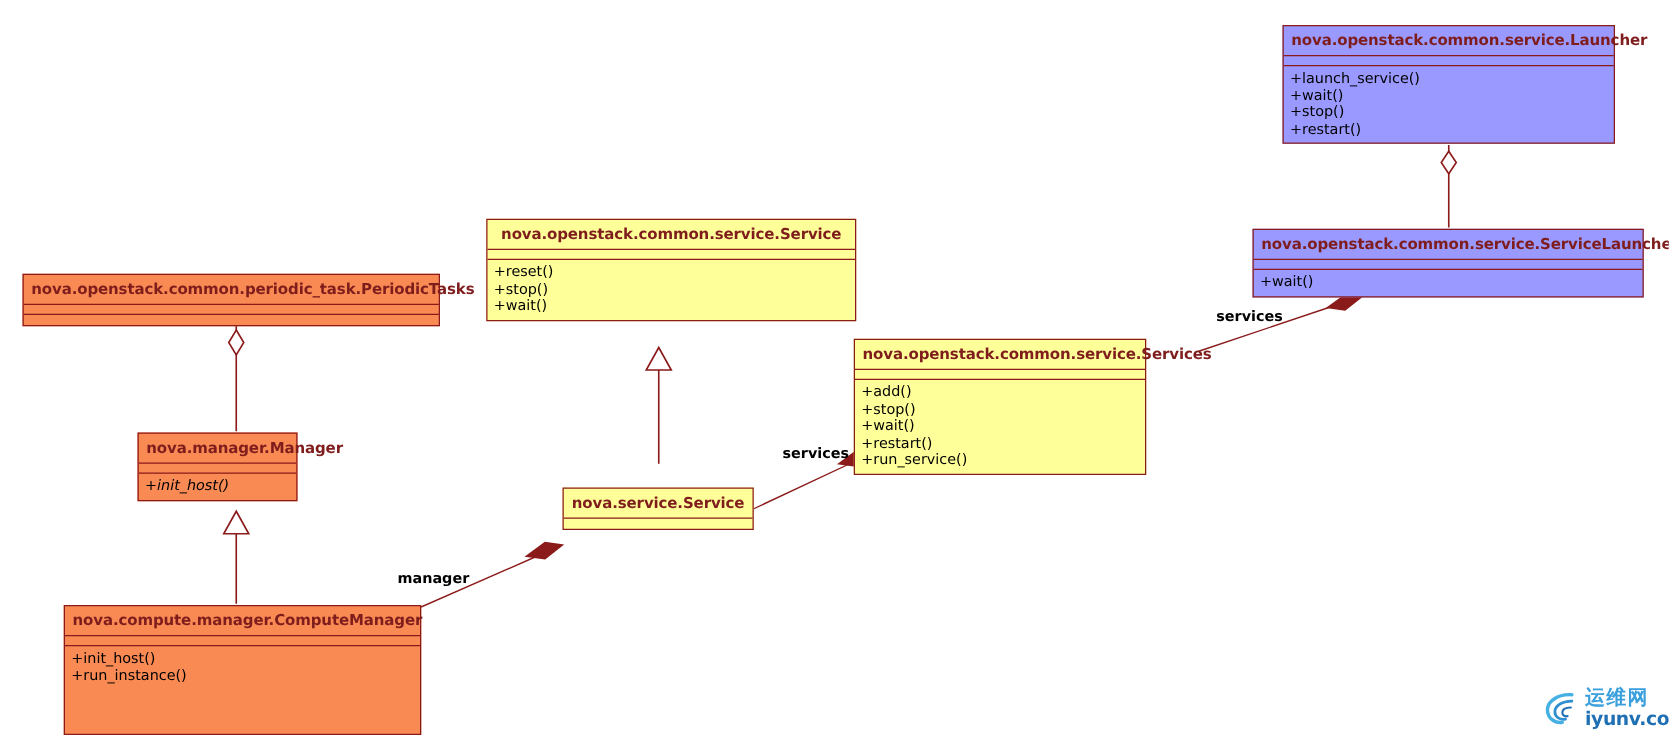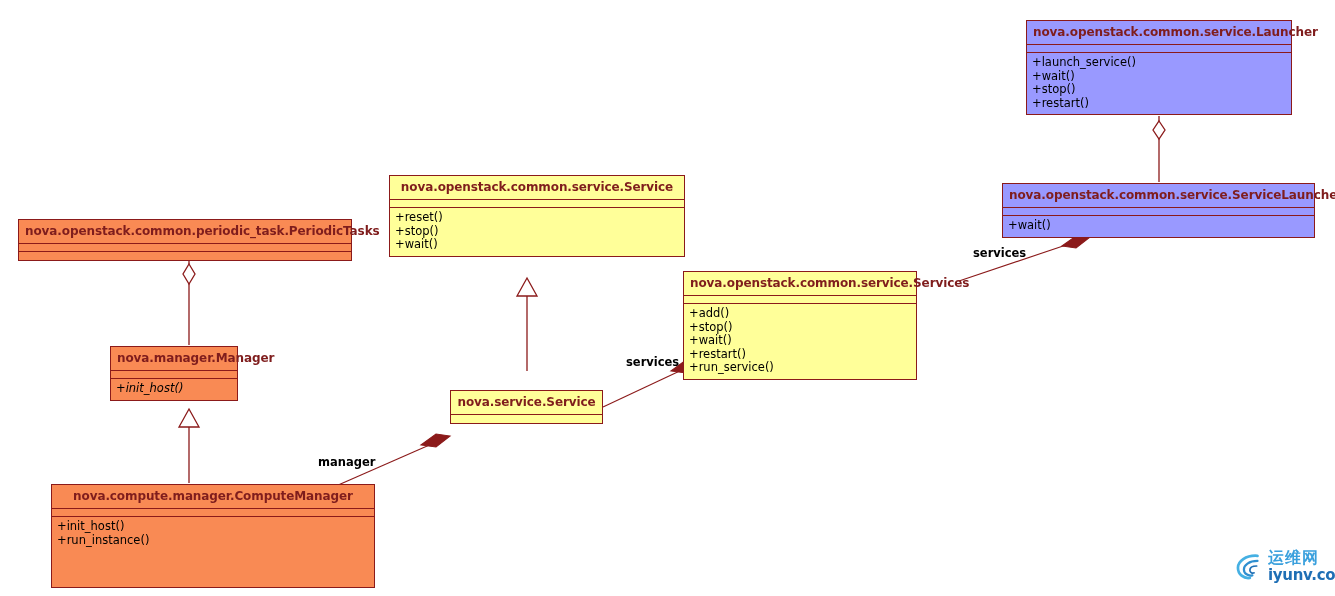--- a/index.html
+++ b/index.html
@@ -211,21 +211,21 @@
   </div>
 
   <div class="uml-class fill-orange" style="left:110px; top:346px; width:128px;">
     <div class="cls-name">nova.manager.Manager</div>
     <div class="compartment empty"></div>
     <div class="compartment">
       <div class="member abstract">+init_host()</div>
     </div>
   </div>
 
-  <div class="uml-class fill-orange" style="left:51px; top:484px; width:324px;">
+  <div class="uml-class fill-orange" style="left:51px; top:484px; width:286px;">
     <div class="cls-name">nova.compute.manager.ComputeManager</div>
     <div class="compartment empty"></div>
     <div class="compartment" style="height:70px">
       <div class="member">+init_host()</div>
       <div class="member">+run_instance()</div>
     </div>
   </div>
 
   <div class="edge-label" style="left:973px; top:246px;">services</div>
 

